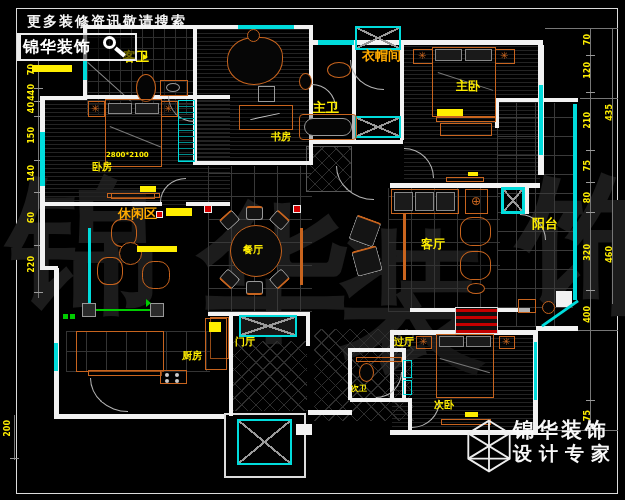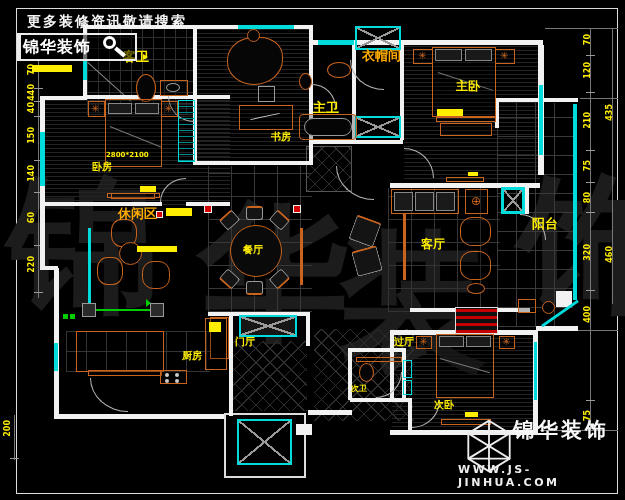--- a/index.html
+++ b/index.html
@@ -328,15 +328,15 @@
     <g fill="none" stroke="#ededed" stroke-width="1.6">
       <polygon points="20,1 38,12 38,34 20,45 2,34 2,12"></polygon>
       <line x1="20" y1="1" x2="20" y2="45"></line>
       <line x1="2" y1="12" x2="38" y2="34"></line>
       <line x1="38" y1="12" x2="2" y2="34"></line>
       <line x1="2" y1="12" x2="38" y2="12"></line>
       <line x1="2" y1="34" x2="38" y2="34"></line>
     </g>
   </svg>
   <div class="brand-big" style="left:513px;top:416px;font-size:21px;letter-spacing:3px;">锦华装饰</div>
-  <div class="site" style="left:458px;top:463px;">WWW.JS-JINHUA.COM</div>
+  <div class="brand-big" style="left:513px;top:441px;font-size:19px;letter-spacing:7px;">设计专家</div>
 
 </div>
 
 </body></html>

